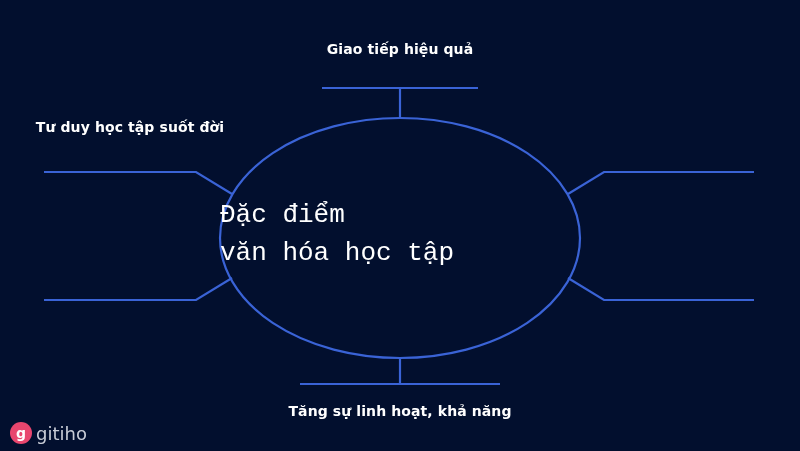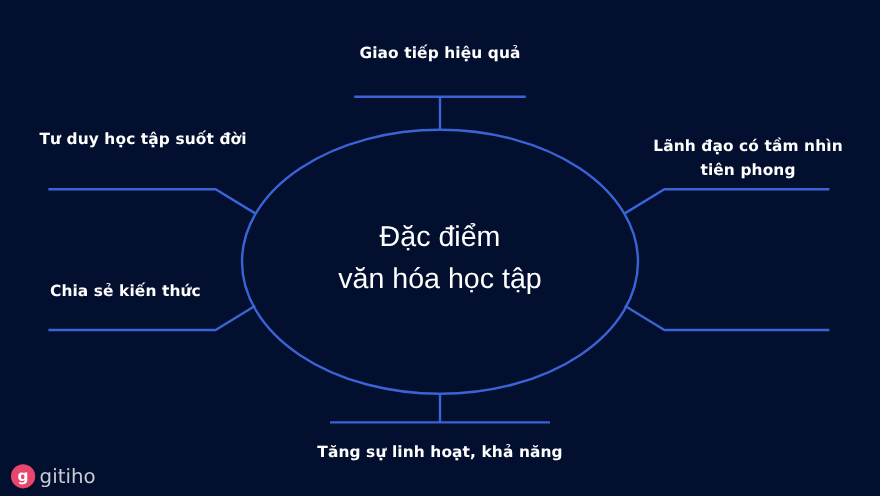--- a/index.html
+++ b/index.html
@@ -1,20 +1,20 @@
 <!DOCTYPE html>
 <html><head>
 <meta charset="utf-8">
 <style>
   html, body { margin: 0; padding: 0; }
   body { width: 800px; height: 451px; overflow: hidden; background: #020f2e; position: relative; font-family: "Liberation Sans", sans-serif; }
   .canvas { position: absolute; left: 0; top: 0; width: 800px; height: 451px; }
   svg.lines { position: absolute; left: 0; top: 0; }
   .label { position: absolute; color: #ffffff; font-family: "DejaVu Sans", sans-serif; font-weight: bold; font-size: 14px; line-height: 22px; text-align: center; white-space: nowrap; letter-spacing: 0.1px; }
-  .center-title { position: absolute; left: 220px; top: 196px; width: 360px; text-align: center; color: #ffffff; font-family: Liberation Sans, sans-serif; font-size: 26px; line-height: 38px; }
+  .center-title { position: absolute; left: 220px; top: 196px; width: 360px; text-align: left; color: #ffffff; font-family: Liberation Mono, monospace; font-size: 26px; line-height: 38px; }
   .logo { position: absolute; left: 10px; top: 422px; display: flex; align-items: center; gap: 4px; }
   .logo-mark { width: 22px; height: 22px; border-radius: 50%; background: #e8466e; display: flex; align-items: center; justify-content: center; color: #fff; font-family: "DejaVu Sans", sans-serif; font-weight: bold; font-size: 14px; line-height: 1; }
   .logo-text { color: #c8ccd6; font-family: "DejaVu Sans", sans-serif; font-size: 18px; }
 </style>
 </head>
 <body>
 
 <div class="canvas">
   <svg class="lines" width="800" height="451" viewBox="0 0 800 451">
     <g fill="none" stroke="#3a63d6" stroke-width="2.2">
@@ -43,28 +43,21 @@
   </div>
 
   <div class="label" style="left:300px; top:38px; width:200px;">
     <div>Giao tiếp hiệu quả</div>
   </div>
 
   <div class="label" style="left:20px; top:116px; width:220px;">
     <div>Tư duy học tập suốt đời</div>
   </div>
 
-  <div class="label" style="left:570px; top:122px; width:220px;">
-    <div>Lãnh đạo có tầm nhìn</div>
-    <div>tiên phong</div>
-  </div>
 
-  <div class="label" style="left:24px; top:254px; width:180px;">
-    <div>Chia sẻ kiến thức</div>
-  </div>
 
 
   <div class="label" style="left:260px; top:400px; width:280px;">
     <div>Tăng sự linh hoạt, khả năng</div>
   </div>
 
   <div class="logo">
     <div class="logo-mark">g</div>
     <span class="logo-text">gitiho</span>
   </div>

